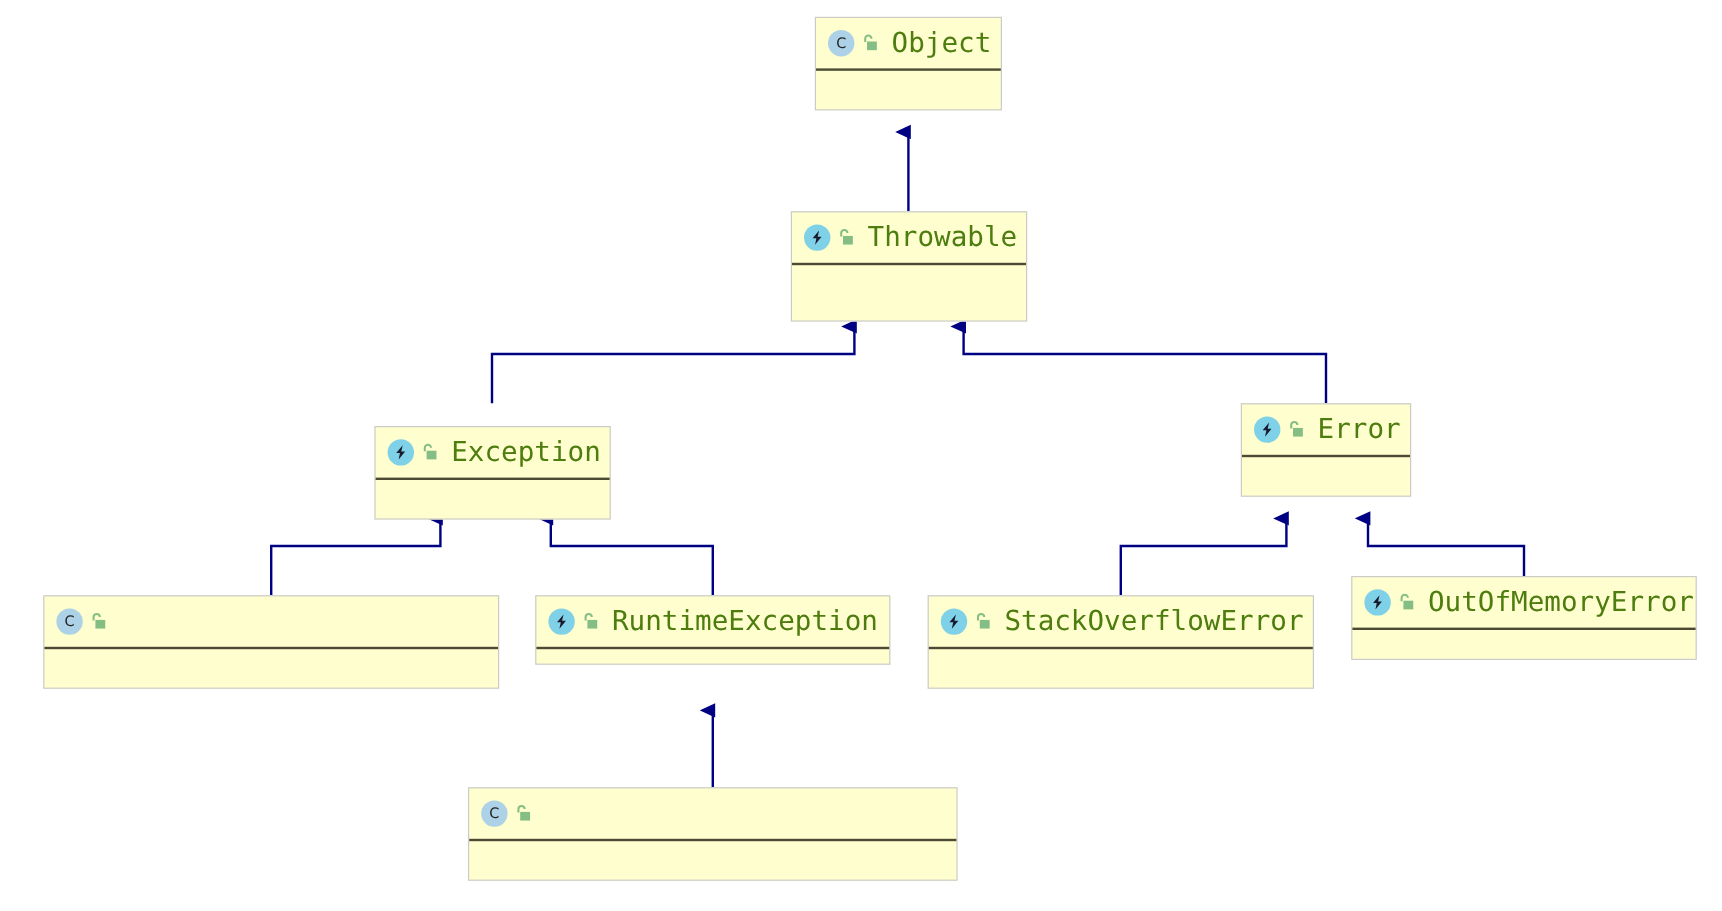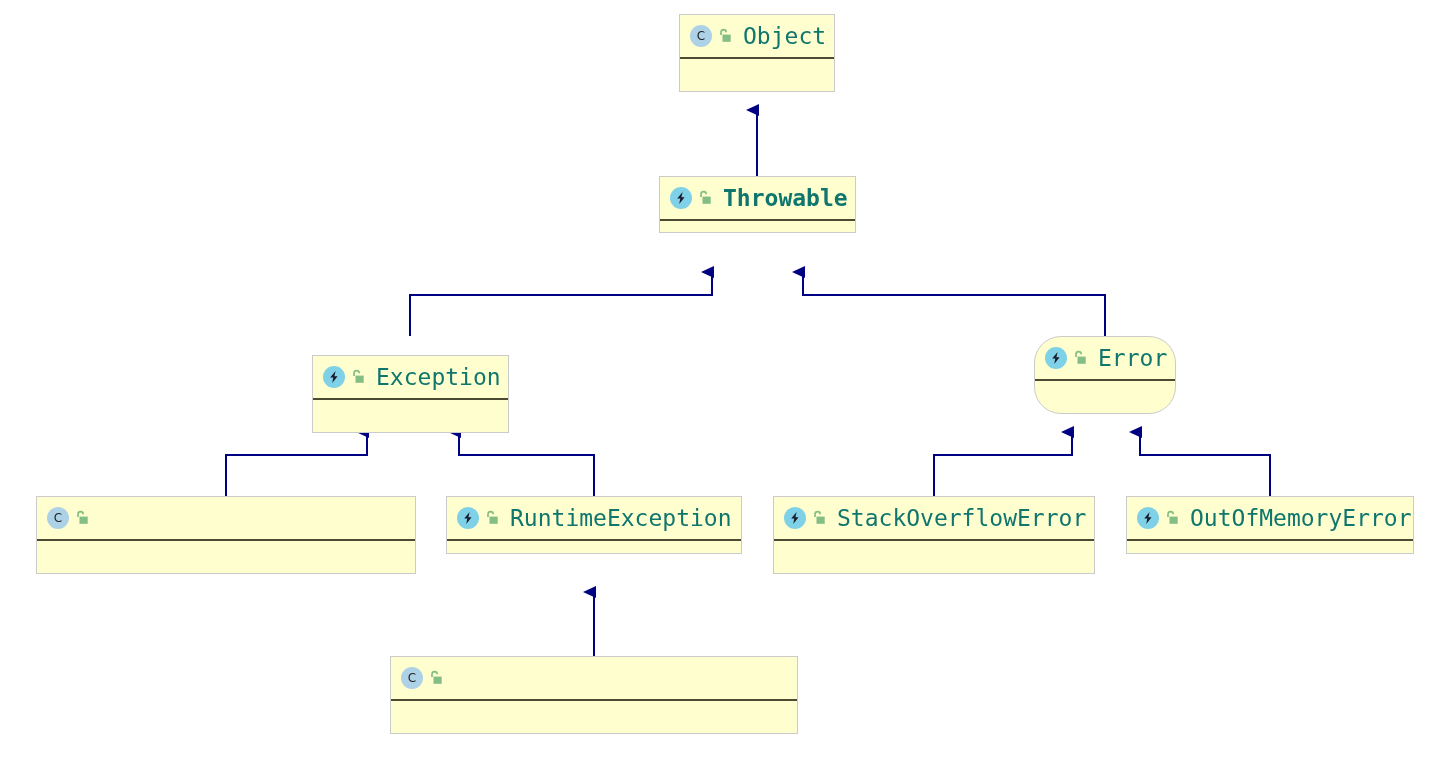--- a/index.html
+++ b/index.html
@@ -35,21 +35,21 @@
     border-bottom: 2px solid #4B4B33;
   }
   .uml-body {
     box-sizing: border-box;
     height: 32px;
   }
   .uml-name {
     font-family: "DejaVu Sans Mono", monospace;
     font-size: 23px;
     line-height: 23px;
-    color: #0f766e;
+    color: #4d7c0f;
     letter-spacing: 0px;
     white-space: nowrap;
   }
 
   
   .icon-circle {
     flex: 0 0 auto;
     width: 22px;
     height: 22px;
     border-radius: 50%;
@@ -144,21 +144,21 @@
         <svg width="16" height="16" viewBox="0 0 16 16" xmlns="http://www.w3.org/2000/svg">
           <path d="M4 7 L4 4.2 A2.6 2.6 0 0 1 9.2 4.2" stroke="#84BE84" stroke-width="1.7" fill="none"></path>
           <rect x="5.5" y="6.6" width="8.2" height="7.2" fill="#84BE84"></rect>
         </svg>
       </span>
       <span class="uml-name">Object</span>
     </div>
     <div class="uml-body"></div>
   </div>
 
-  <div class="uml-class" style="left:659px; top:176px; width:197px; height:57px;font-weight:bold;">
+  <div class="uml-class" style="left:659px; top:176px; width:197px; height:92px;">
     <div class="uml-header">
       <span class="icon-circle exception-circle">
         <svg width="14" height="14" viewBox="0 0 14 14" xmlns="http://www.w3.org/2000/svg">
           <path d="M8.6 1 L3.2 7.6 L6.3 7.6 L5.2 13 L10.6 6.2 L7.4 6.2 Z" fill="#1A1A2E"></path>
         </svg>
       </span>
       <span class="icon-lock">
         <svg width="16" height="16" viewBox="0 0 16 16" xmlns="http://www.w3.org/2000/svg">
           <path d="M4 7 L4 4.2 A2.6 2.6 0 0 1 9.2 4.2" stroke="#84BE84" stroke-width="1.7" fill="none"></path>
           <rect x="5.5" y="6.6" width="8.2" height="7.2" fill="#84BE84"></rect>
@@ -180,21 +180,21 @@
         <svg width="16" height="16" viewBox="0 0 16 16" xmlns="http://www.w3.org/2000/svg">
           <path d="M4 7 L4 4.2 A2.6 2.6 0 0 1 9.2 4.2" stroke="#84BE84" stroke-width="1.7" fill="none"></path>
           <rect x="5.5" y="6.6" width="8.2" height="7.2" fill="#84BE84"></rect>
         </svg>
       </span>
       <span class="uml-name">Exception</span>
     </div>
     <div class="uml-body"></div>
   </div>
 
-  <div class="uml-class" style="left:1034px; top:336px; width:142px; height:78px;border-radius:27px;">
+  <div class="uml-class" style="left:1034px; top:336px; width:142px; height:78px;">
     <div class="uml-header">
       <span class="icon-circle exception-circle">
         <svg width="14" height="14" viewBox="0 0 14 14" xmlns="http://www.w3.org/2000/svg">
           <path d="M8.6 1 L3.2 7.6 L6.3 7.6 L5.2 13 L10.6 6.2 L7.4 6.2 Z" fill="#1A1A2E"></path>
         </svg>
       </span>
       <span class="icon-lock">
         <svg width="16" height="16" viewBox="0 0 16 16" xmlns="http://www.w3.org/2000/svg">
           <path d="M4 7 L4 4.2 A2.6 2.6 0 0 1 9.2 4.2" stroke="#84BE84" stroke-width="1.7" fill="none"></path>
           <rect x="5.5" y="6.6" width="8.2" height="7.2" fill="#84BE84"></rect>
@@ -249,21 +249,21 @@
         <svg width="16" height="16" viewBox="0 0 16 16" xmlns="http://www.w3.org/2000/svg">
           <path d="M4 7 L4 4.2 A2.6 2.6 0 0 1 9.2 4.2" stroke="#84BE84" stroke-width="1.7" fill="none"></path>
           <rect x="5.5" y="6.6" width="8.2" height="7.2" fill="#84BE84"></rect>
         </svg>
       </span>
       <span class="uml-name">StackOverflowError</span>
     </div>
     <div class="uml-body"></div>
   </div>
 
-  <div class="uml-class" style="left:1126px; top:496px; width:288px; height:58px;text-align:center;">
+  <div class="uml-class" style="left:1126px; top:480px; width:288px; height:70px;text-align:center;">
     <div class="uml-header">
       <span class="icon-circle exception-circle">
         <svg width="14" height="14" viewBox="0 0 14 14" xmlns="http://www.w3.org/2000/svg">
           <path d="M8.6 1 L3.2 7.6 L6.3 7.6 L5.2 13 L10.6 6.2 L7.4 6.2 Z" fill="#1A1A2E"></path>
         </svg>
       </span>
       <span class="icon-lock">
         <svg width="16" height="16" viewBox="0 0 16 16" xmlns="http://www.w3.org/2000/svg">
           <path d="M4 7 L4 4.2 A2.6 2.6 0 0 1 9.2 4.2" stroke="#84BE84" stroke-width="1.7" fill="none"></path>
           <rect x="5.5" y="6.6" width="8.2" height="7.2" fill="#84BE84"></rect>

